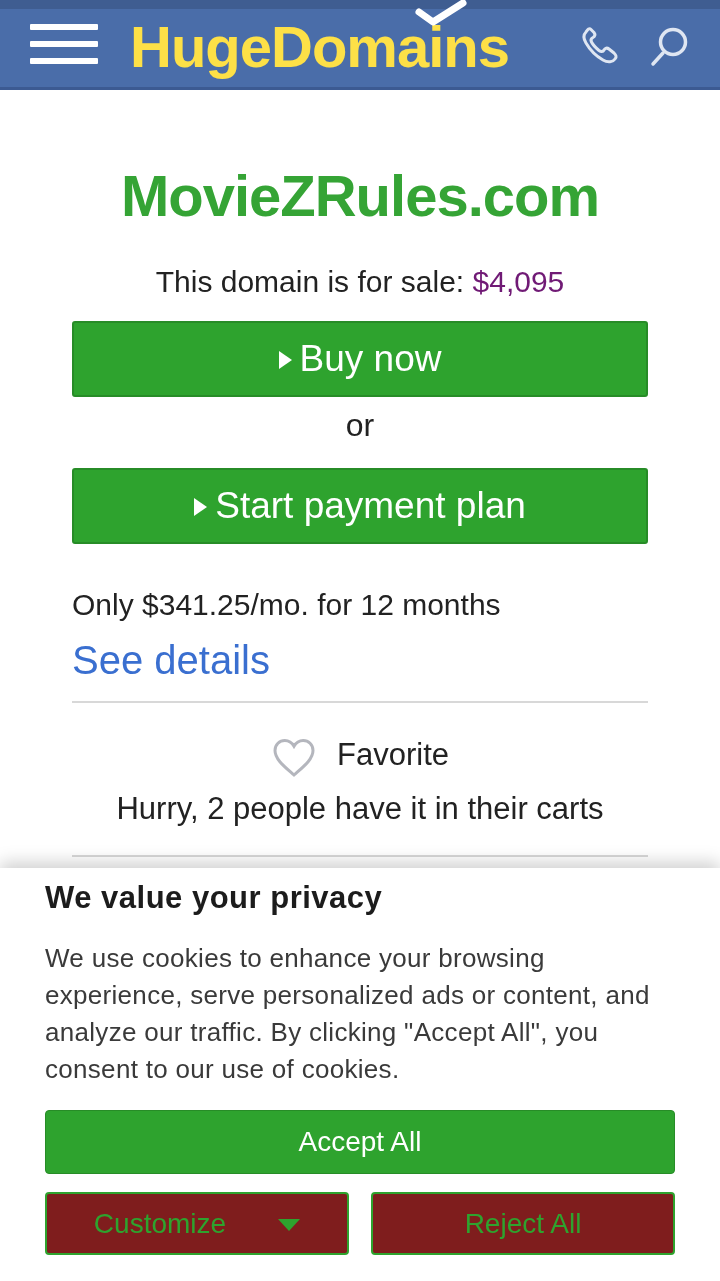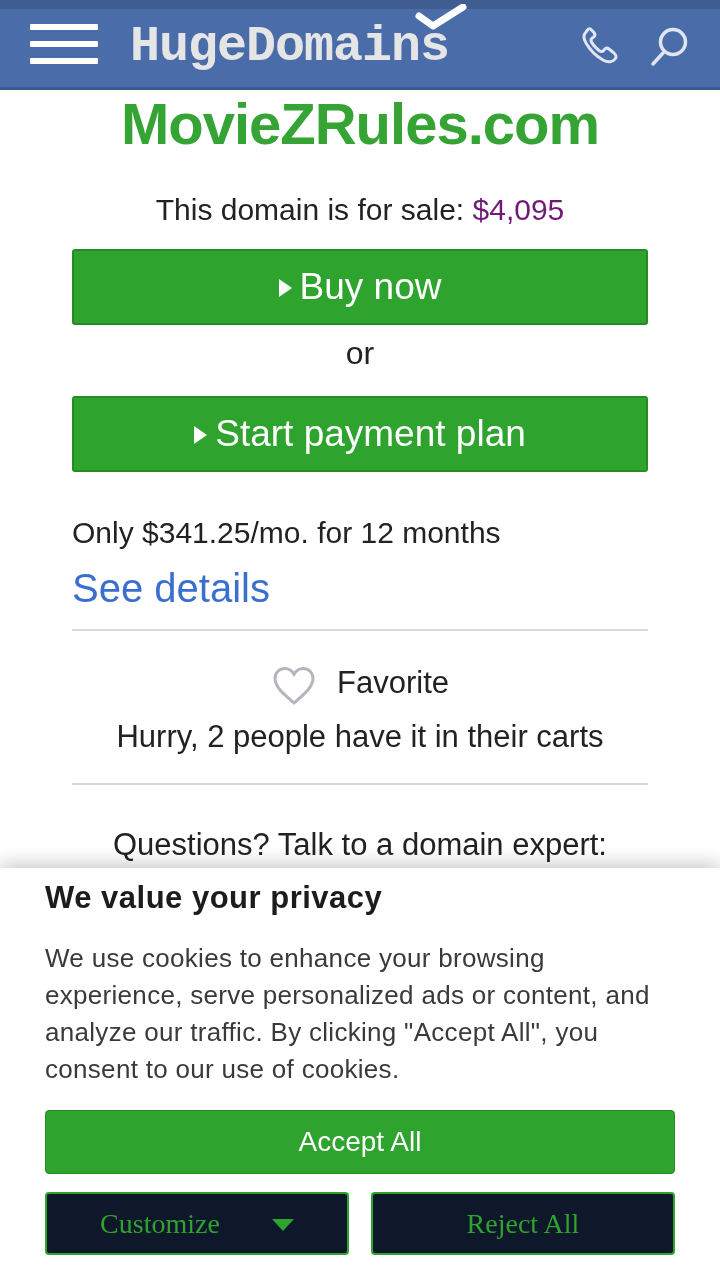--- a/index.html
+++ b/index.html
@@ -41,27 +41,26 @@
   }
   .hamburger span {
     display: block;
     height: 6px;
     background: #ffffff;
     border-radius: 1px;
   }
   .logo {
     position: relative;
     margin-left: 32px;
-    color: #e5e5e5;
-    font-size: 50px;
+    color: #fde047;
+    font-size: 58px;
     font-weight: bold;
     letter-spacing: -1px;
     line-height: 1;
     padding-top: 6px;
-    font-family: Liberation Mono, monospace;
   }
   .logo .check {
     position: absolute;
     top: -12px;
     left: 285px;
     width: 52px;
     height: 26px;
   }
   .header-icons {
     margin-left: auto;
@@ -73,20 +72,21 @@
   }
   .hicon { width: 46px; height: 42px; cursor: pointer; }
 
   
   .main {
     padding: 0 72px;
     text-align: center;
     color: #222222;
   }
   .domain-title {
+    margin-top: 72px;
     font-size: 58px;
     font-weight: bold;
     letter-spacing: -1px;
     color: #35a435;
     white-space: nowrap;
   }
   .sale-line {
     margin-top: 36px;
     font-size: 30px;
     color: #222;
@@ -195,25 +195,25 @@
     cursor: pointer;
   }
   .cb-row {
     margin-top: 18px;
     display: flex;
     gap: 22px;
   }
   .cb-outline-btn {
     flex: 1;
     height: 63px;
-    background: #0f172a;
+    background: #7f1d1d;
     border: 2px solid #2ea32e;
     border-radius: 4px;
     color: #2ea32e;
-    font-family: Liberation Serif, serif;
+    font-family: Liberation Sans, sans-serif;
     font-size: 28px;
     display: flex;
     align-items: center;
     justify-content: center;
     gap: 52px;
     cursor: pointer;
   }
   .caret-down {
     width: 0; height: 0;
     border-top: 12px solid #2ea32e;

